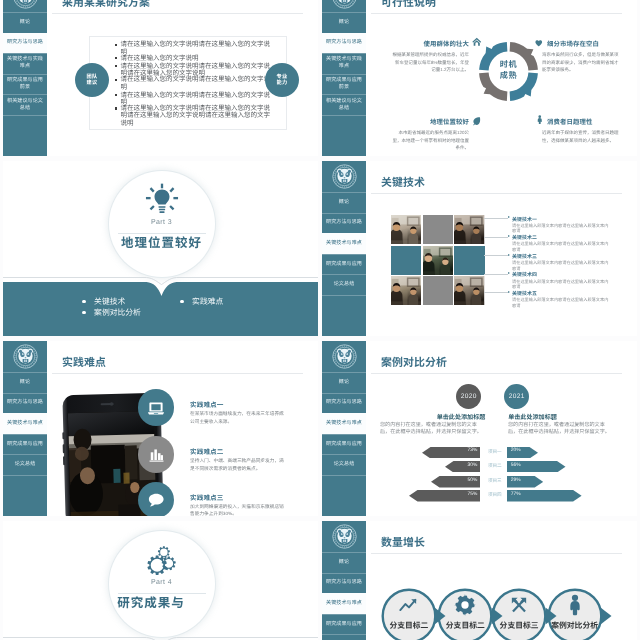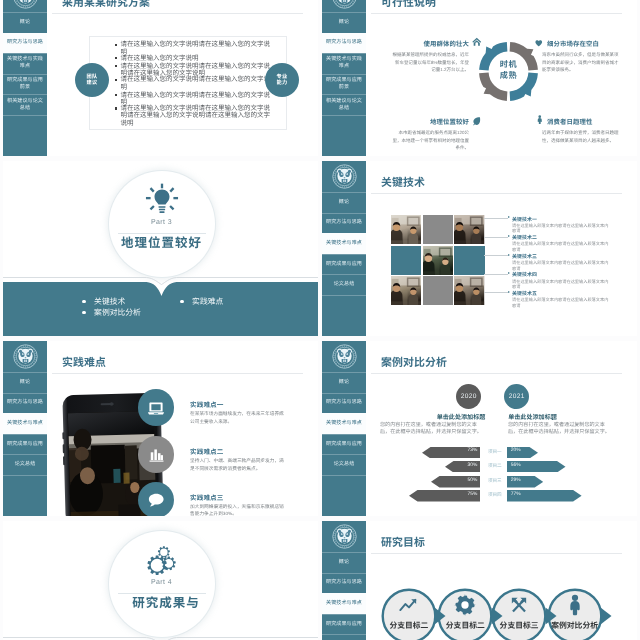--- a/index.html
+++ b/index.html
@@ -861,21 +861,21 @@
       <div class="sec-circle" style="left:105.5px;top:10.0px;width:106.0px;height:106.0px"></div>
       <div style="position:absolute;left:140.5px;top:21.0px"><svg width="36" height="36" viewBox="0 0 48 48">
           <g fill="#3d7088" fill-rule="evenodd">
             <path d="M15.76 17.91L19.24 17.91L19.70 20.84L21.69 21.48L23.79 19.39L26.60 21.43L25.26 24.07L26.48 25.76L29.41 25.30L30.48 28.61L27.85 29.96L27.85 32.04L30.48 33.39L29.41 36.70L26.48 36.24L25.26 37.93L26.60 40.57L23.79 42.61L21.69 40.52L19.70 41.16L19.24 44.09L15.76 44.09L15.30 41.16L13.31 40.52L11.21 42.61L8.40 40.57L9.74 37.93L8.52 36.24L5.59 36.70L4.52 33.39L7.15 32.04L7.15 29.96L4.52 28.61L5.59 25.30L8.52 25.76L9.74 24.07L8.40 21.43L11.21 19.39L13.31 21.48L15.30 20.84Z M8.90 31.00 A8.60 8.60 0 1 0 26.10 31.00 A8.60 8.60 0 1 0 8.90 31.00 Z"></path>
             <path d="M31.63 19.20L34.37 19.20L34.69 21.50L36.20 22.05L37.93 20.49L40.03 22.26L38.80 24.23L39.60 25.62L41.92 25.53L42.40 28.24L40.19 28.95L39.91 30.53L41.74 31.96L40.37 34.34L38.21 33.47L36.98 34.50L37.47 36.77L34.89 37.71L33.80 35.66L32.20 35.66L31.11 37.71L28.53 36.77L29.02 34.50L27.79 33.47L25.63 34.34L24.26 31.96L26.09 30.53L25.81 28.95L23.60 28.24L24.08 25.53L26.40 25.62L27.20 24.23L25.97 22.26L28.07 20.49L29.80 22.05L31.31 21.50Z M27.10 28.50 A5.90 5.90 0 1 0 38.90 28.50 A5.90 5.90 0 1 0 27.10 28.50 Z"></path>
             <path d="M25.33 5.59L27.67 5.59L27.93 7.57L29.21 8.04L30.69 6.69L32.48 8.19L31.41 9.88L32.09 11.06L34.09 10.97L34.50 13.28L32.59 13.88L32.35 15.22L33.94 16.44L32.77 18.47L30.92 17.71L29.88 18.58L30.30 20.54L28.11 21.34L27.18 19.56L25.82 19.56L24.89 21.34L22.70 20.54L23.12 18.58L22.08 17.71L20.23 18.47L19.06 16.44L20.65 15.22L20.41 13.88L18.50 13.28L18.91 10.97L20.91 11.06L21.59 9.88L20.52 8.19L22.31 6.69L23.79 8.04L25.07 7.57Z M21.50 13.50 A5.00 5.00 0 1 0 31.50 13.50 A5.00 5.00 0 1 0 21.50 13.50 Z"></path>
           </g>
         </svg></div>
       <div class="sec-part" style="left:113.5px;top:58.0px;width:90px">Part 4</div>
       <div class="sec-hr" style="left:114.5px;top:72.0px;width:88px"></div>
-      <div class="sec-h" style="left:95px;top:75.0px;width:136px">
+      <div class="sec-h" style="left:80px;top:75.0px;width:136px">
         <div>研究成果与</div>
       </div>
       <svg width="315" height="8" viewBox="0 0 315 8" style="position:absolute;left:0;top:115.5px">
         <path d="M0 0.5H143.5 C150.5 1 155.0 5.5 158.5 7.5 C162.0 5.5 166.5 1 173.5 0.5 H315" fill="none" stroke="#cfd6da" stroke-width="0.8"></path>
       </svg>
     </div>
 <div class="slide" style="left:322px;top:521px">
       <div class="sb">
         <div class="logo">
           <svg class="seal" width="25" height="25" viewBox="0 0 100 100">
@@ -948,21 +948,21 @@
         <div class="mi act" style="top:72.2px;height:20.6px">
           <span>关键技术与难点</span>
         </div>
         <div class="sep" style="top:92.8px"></div>
         <div class="mi" style="top:92.8px;height:20.6px">
           <span>研究成果与应用</span>
         </div>
         <div class="sep" style="top:113.4px"></div>
         <div class="mi" style="top:113.4px;height:20.6px"></div>
       </div>
-      <div class="ttl" style="left:59.0px;top:12.5px">研究目标</div>
+      <div class="ttl" style="left:59.0px;top:12.5px">数量增长</div>
       <div class="rule" style="left:49px;top:32.0px;width:251px"></div>
       <svg width="60" height="60" viewBox="0 0 60 60" style="position:absolute;left:56.9px;top:65.0px">
         <circle cx="30" cy="30" r="26.3" fill="#ececec" stroke="#3b768c" stroke-width="2.4"></circle>
       </svg>
       <div style="position:absolute;left:75.9px;top:73.0px"><svg width="22" height="22" viewBox="0 0 24 24" fill="none" stroke="#3d7088" stroke-width="2.1" stroke-linecap="round" stroke-linejoin="round">
           <path d="M2.5 17.5 8 11l4 3.6 7-8.2"></path>
           <path d="M14.4 5.6h5.4v5.2" fill="#3d7088" stroke="none"></path>
         </svg></div>
       <div class="s8-lab" style="left:56.9px;top:98.5px;width:60px">分支目标二</div>
       <svg width="60" height="60" viewBox="0 0 60 60" style="position:absolute;left:113.3px;top:65.0px">

